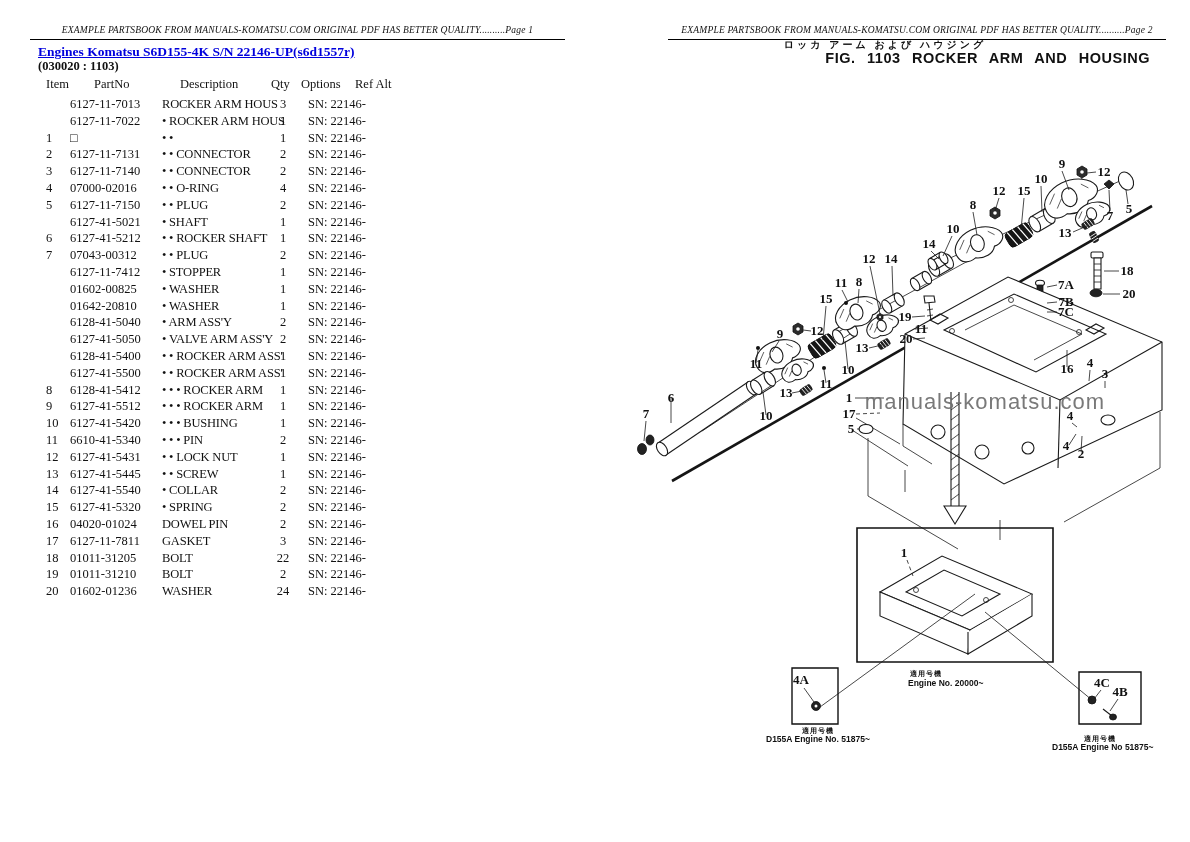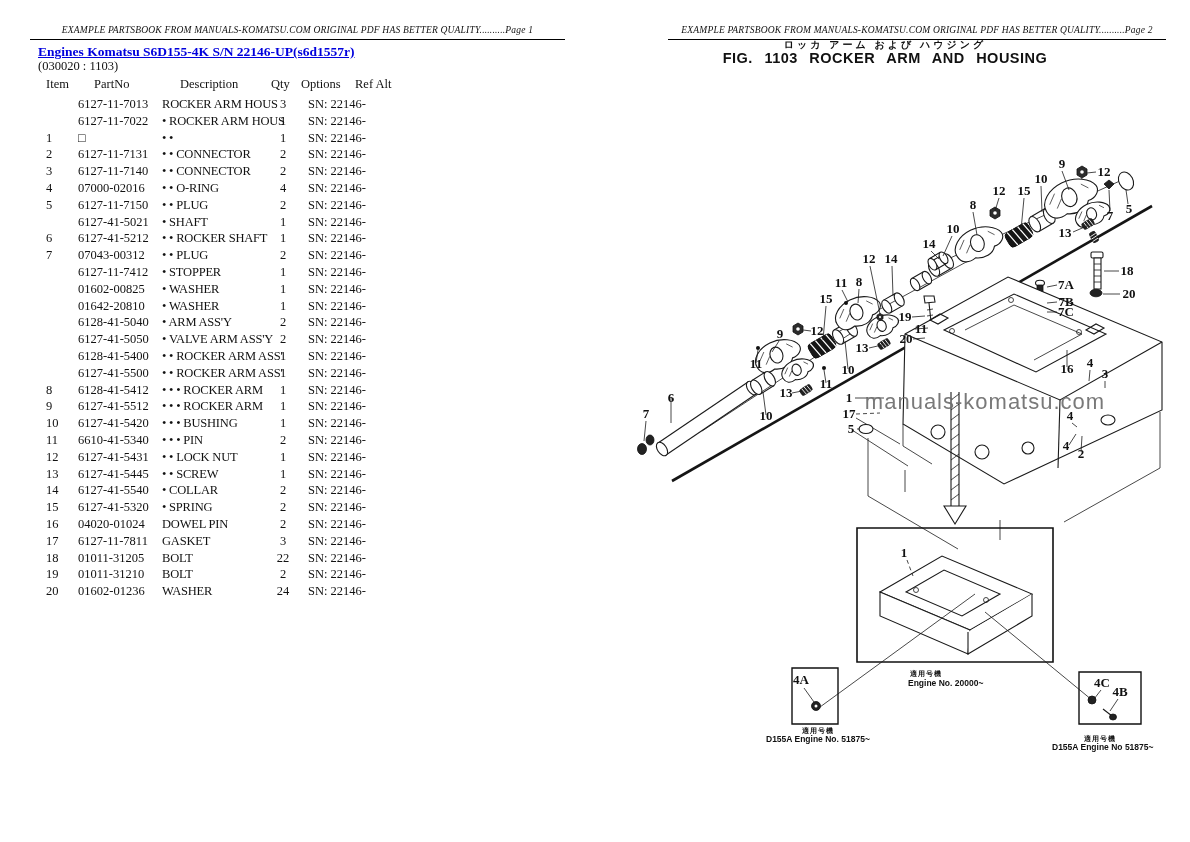--- a/index.html
+++ b/index.html
@@ -5,37 +5,37 @@
   html,body{margin:0;padding:0;}
   body{width:1190px;height:842px;background:#ffffff;position:relative;overflow:hidden;
        font-family:"Liberation Serif",serif;color:#111;}
   .bar{position:absolute;top:24px;height:15px;border-bottom:1.6px solid #000;
        font-style:italic;font-weight:normal;font-size:9.5px;line-height:13px;
        text-align:center;white-space:nowrap;letter-spacing:.2px;}
   #bar-l{left:30px;width:535px;}
   #bar-r{left:668px;width:498px;}
   #engine-link{position:absolute;left:38px;top:44px;font-weight:bold;font-size:13.5px;
        color:#0000dd;text-decoration:underline;white-space:nowrap;cursor:pointer;}
-  #code-line{position:absolute;left:38px;top:59px;font-weight:normal;font-size:12.5px;}
+  #code-line{position:absolute;left:38px;top:59px;font-weight:bold;font-size:12.5px;}
   #parts-table{position:absolute;left:30px;top:77px;width:575px;font-weight:normal;
        font-size:12.5px;white-space:nowrap;}
   .hrow{position:relative;height:19px;}
   .hrow span{position:absolute;top:0;}
   .h-item{left:16px}.h-part{left:64px}.h-desc{left:150px}.h-qty{left:241px}
   .h-opt{left:271px}.h-ref{left:325px}
   .row{position:relative;height:16.8px;line-height:16.8px;}
   .row span{position:absolute;top:0;display:inline-block;}
   .c-item{left:16px;width:26px;}
-  .c-part{left:48px;text-align:center;}
+  .c-part{left:40px;text-align:center;}
   .c-desc{left:132px;letter-spacing:-.2px;}
   .c-qty{left:240px;width:26px;text-align:center;}
   .c-opt{left:278px;}
   #jp-title{position:absolute;left:620px;top:38px;width:530px;text-align:center;
        font-family:"Liberation Sans",sans-serif;font-size:10px;font-weight:bold;letter-spacing:3px;}
-  #fig-title{position:absolute;left:620px;top:50px;width:530px;text-align:center;
+  #fig-title{position:absolute;left:620px;top:50px;width:530px;text-align:right;
        font-family:"Liberation Sans",sans-serif;font-size:14.5px;font-weight:bold;
        word-spacing:7px;letter-spacing:.5px;}
   svg{position:absolute;left:0;top:0;pointer-events:none;}
   svg *{vector-effect:non-scaling-stroke;}
   .ln{stroke:#1a1a1a;stroke-width:1.1;fill:none;}
   .thin{stroke:#1a1a1a;stroke-width:.8;fill:none;}
   .thick{stroke:#151515;stroke-width:2.6;fill:none;}
   .wfill{fill:#ffffff;stroke:#1a1a1a;stroke-width:1.1;}
   .dark{fill:#222;stroke:#111;stroke-width:.8;}
   .callout{font:bold 13px "Liberation Serif",serif;fill:#111;text-anchor:middle;}

